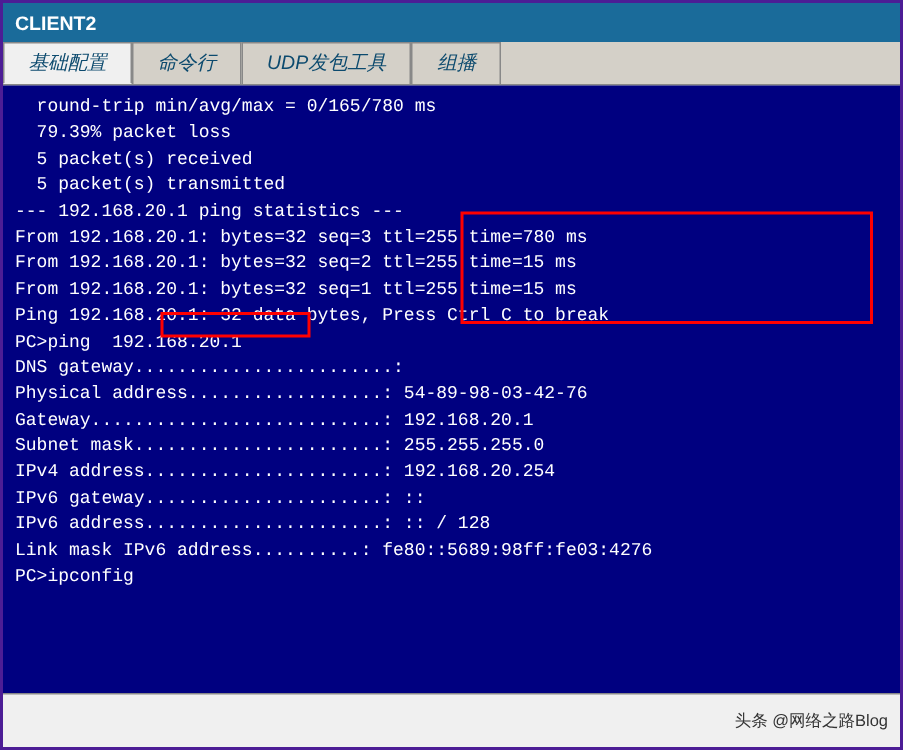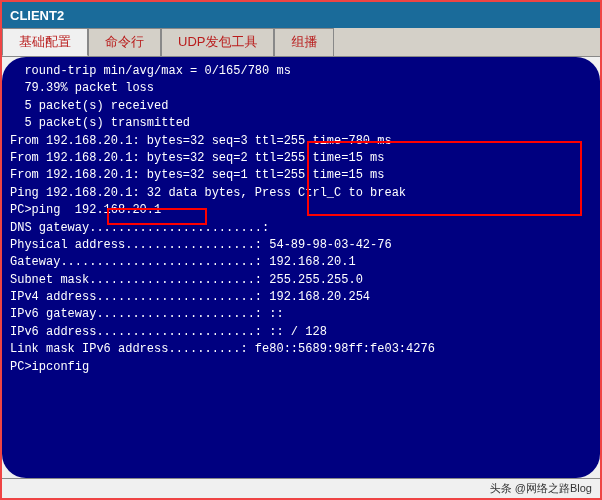--- a/index.html
+++ b/index.html
@@ -7,21 +7,21 @@
       width: 602px;
       height: 500px;
       background: #c0c0c0;
       font-family: Arial, sans-serif;
       overflow: hidden;
     }
     .window {
       width: 602px;
       height: 500px;
       background: #f0f0f0;
-      border: 2px solid #ef4444;
+      border: 2px solid #4c1d95;
       display: flex;
       flex-direction: column;
     }
     .title-bar {
       background: #1a6b9a;
       color: white;
       padding: 4px 8px;
       font-size: 13px;
       font-weight: bold;
       display: flex;
@@ -35,48 +35,48 @@
       border-bottom: 1px solid #888;
       flex-shrink: 0;
     }
     .tab {
       padding: 4px 16px;
       font-size: 13px;
       border: 1px solid #888;
       border-bottom: none;
       background: #d4d0c8;
       cursor: pointer;
-      color: #b91c1c;
+      color: #0c4a6e;
+      font-style: italic;
     }
     .tab.active {
       background: #f0f0f0;
       border-bottom: 1px solid #f0f0f0;
     }
     .terminal {
       background: #000080;
       color: #ffffff;
       font-family: 'Courier New', Courier, monospace;
       font-size: 12px;
       flex: 1;
       padding: 6px 8px;
       overflow: hidden;
       position: relative;
-      border-radius: 24px;
     }
     .terminal-line {
       line-height: 1.45;
       white-space: pre;
     }
     .highlight-box {
       position: absolute;
       border: 2px solid red;
       pointer-events: none;
     }
     .footer {
-      height: 20px;
+      height: 36px;
       background: #f0f0f0;
       border-top: 1px solid #888;
       display: flex;
       align-items: center;
       justify-content: flex-end;
       padding-right: 8px;
       flex-shrink: 0;
     }
     .watermark {
       font-size: 11px;
@@ -95,20 +95,21 @@
     <div class="tab">命令行</div>
     <div class="tab">UDP发包工具</div>
     <div class="tab">组播</div>
   </div>
   <div class="terminal" id="terminal-area">
 
     <div class="terminal-line">  round-trip min/avg/max = 0/165/780 ms</div>
       <div class="terminal-line">  79.39% packet loss</div>
       <div class="terminal-line">  5 packet(s) received</div>
       <div class="terminal-line">  5 packet(s) transmitted</div>
+      <div class="terminal-line">--- 192.168.20.1 ping statistics ---</div>
       <div class="terminal-line"></div>
       <div class="terminal-line">From 192.168.20.1: bytes=32 seq=3 ttl=255 time=780 ms</div>
       <div class="terminal-line">From 192.168.20.1: bytes=32 seq=2 ttl=255 time=15 ms</div>
       <div class="terminal-line">From 192.168.20.1: bytes=32 seq=1 ttl=255 time=15 ms</div>
       <div class="terminal-line">Ping 192.168.20.1: 32 data bytes, Press Ctrl_C to break</div>
       <div class="terminal-line"></div>
       <div class="terminal-line">PC&gt;ping  192.168.20.1</div>
       <div class="terminal-line"></div>
       <div class="terminal-line">DNS gateway........................: </div>
       <div class="terminal-line">Physical address..................: 54-89-98-03-42-76</div>

